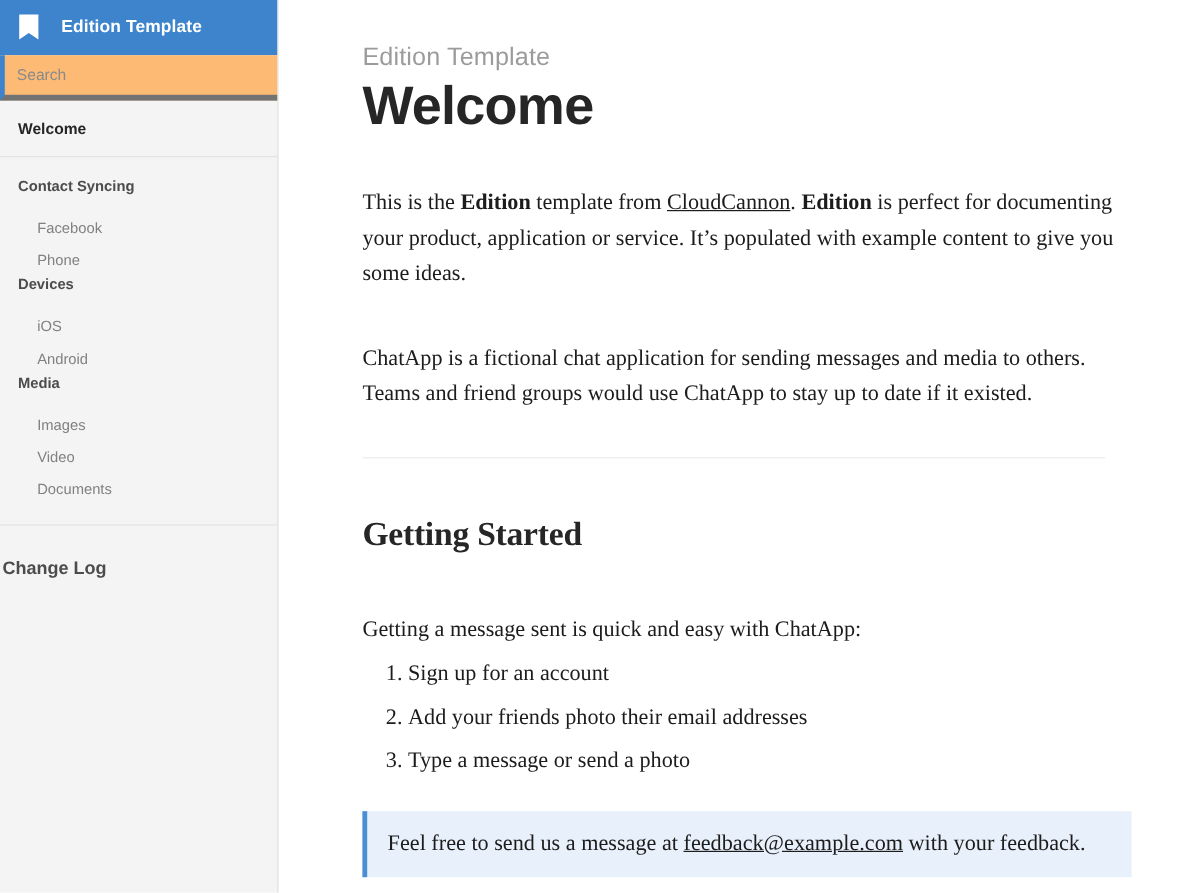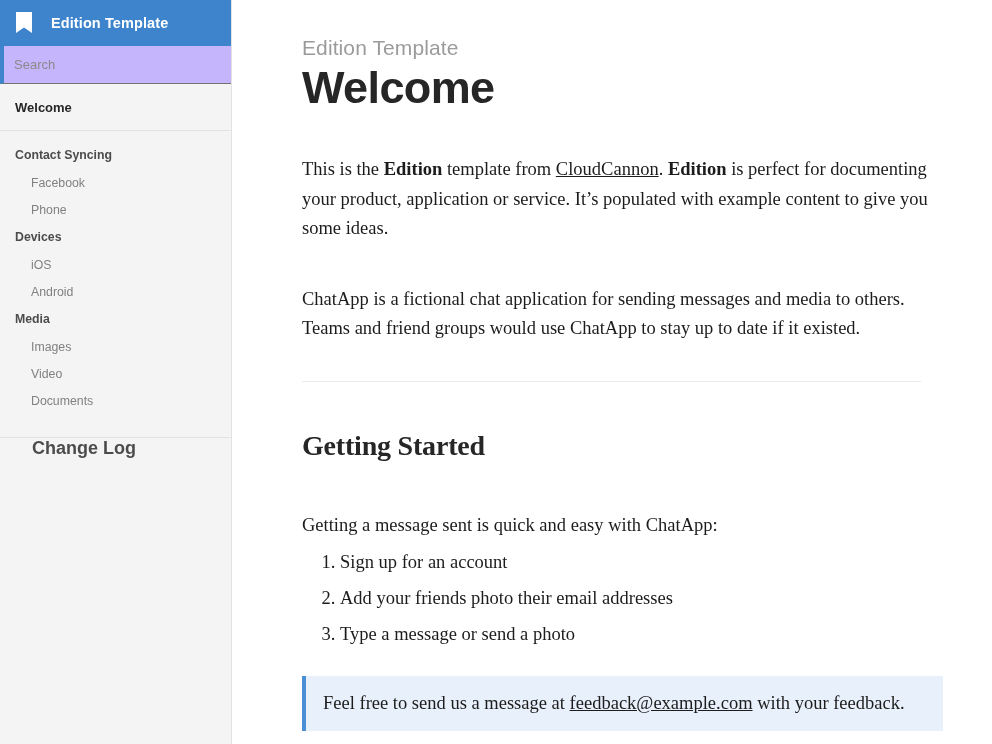--- a/index.html
+++ b/index.html
@@ -47,23 +47,23 @@
     color: #ffffff;
     font-size: 14.5px;
     font-weight: bold;
     margin-left: 17px;
     letter-spacing: 0.1px;
   }
 
   .search-row {
     height: 38px;
     flex: 0 0 38px;
-    background: #c4b5fd;
+    background: #fdba74;
     border-left: 4px solid #3d84cc;
-    border-bottom: 1px solid #737373;
+    border-bottom: 5px solid #737373;
     display: flex;
     align-items: flex-start;
   }
 
   .search-input {
     border: none;
     outline: none;
     background: transparent;
     font-family: "Liberation Sans", sans-serif;
     font-size: 13px;
@@ -97,37 +97,37 @@
     height: 28px;
     display: flex;
   }
 
   .nav-item {
     font-size: 12.3px;
     color: #818181;
     padding: 0 0 0 31px;
     height: 27px;
     display: flex;
-    align-items: flex-start;
+    align-items: center;
   }
 
   .nav-divider {
     height: 1px;
     background: #e2e2e2;
     margin: 16px 0 0 0;
   }
 
   .nav-footer {
-    font-size: 18px;
+    font-size: 15px;
     font-weight: bold;
     color: #4c4c4c;
-    padding-left: 32px;
+    padding-left: 2px;
     height: 44px;
     display: flex;
-    align-items: flex-start;
+    align-items: flex-end;
   }
 
   
   .main {
     flex: 1;
     height: 744px;
     overflow: hidden;
     padding: 0 0 0 70px;
   }
 

